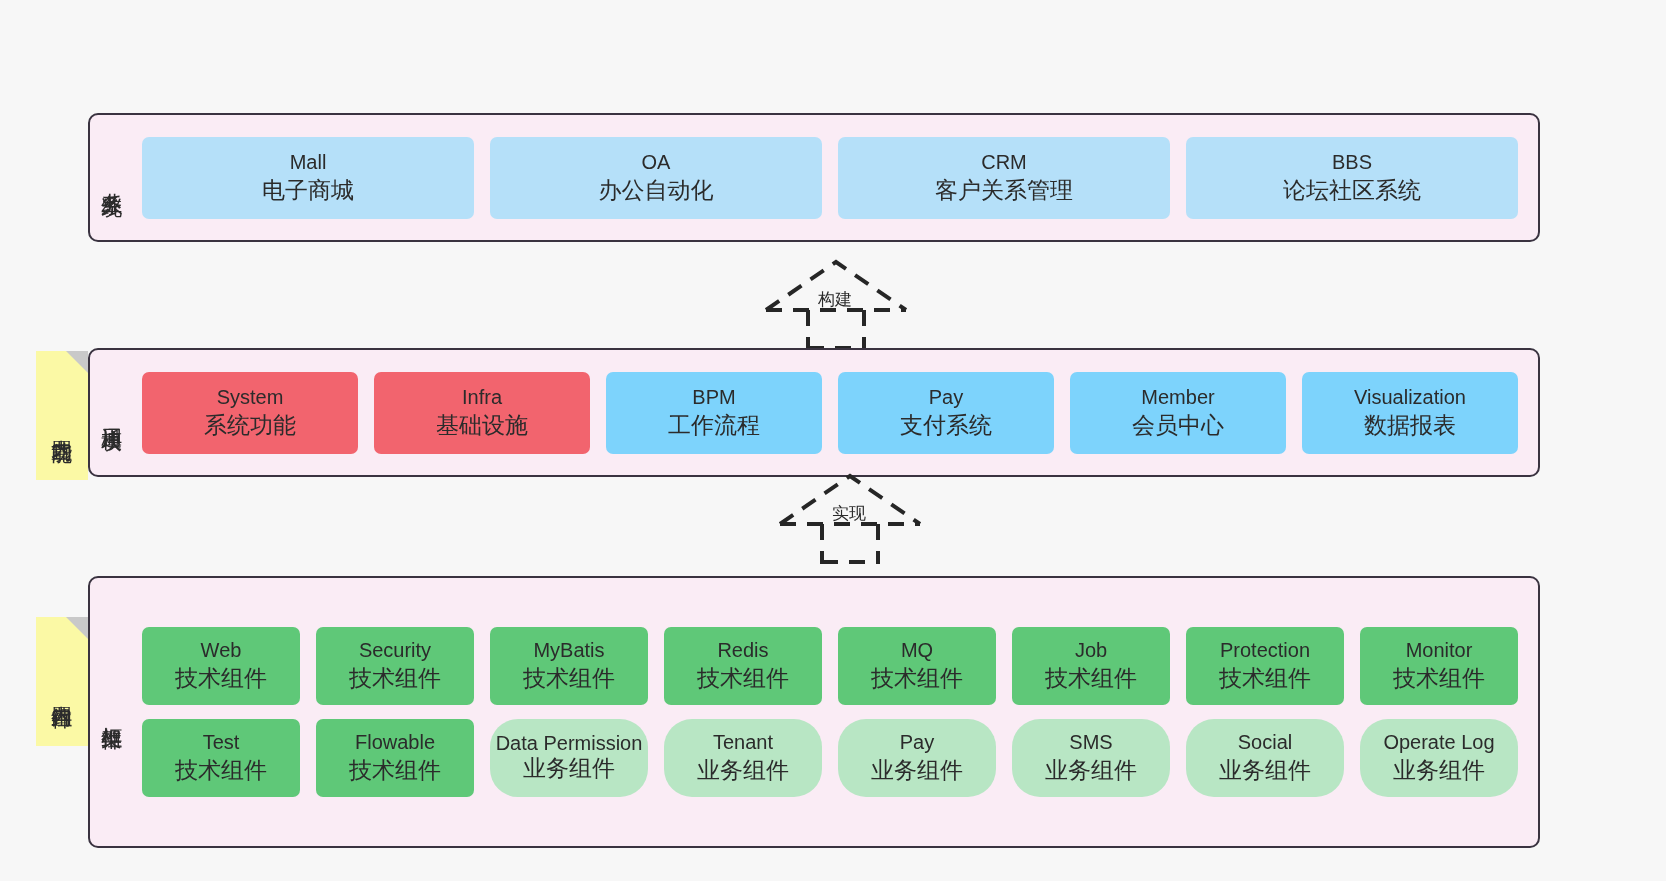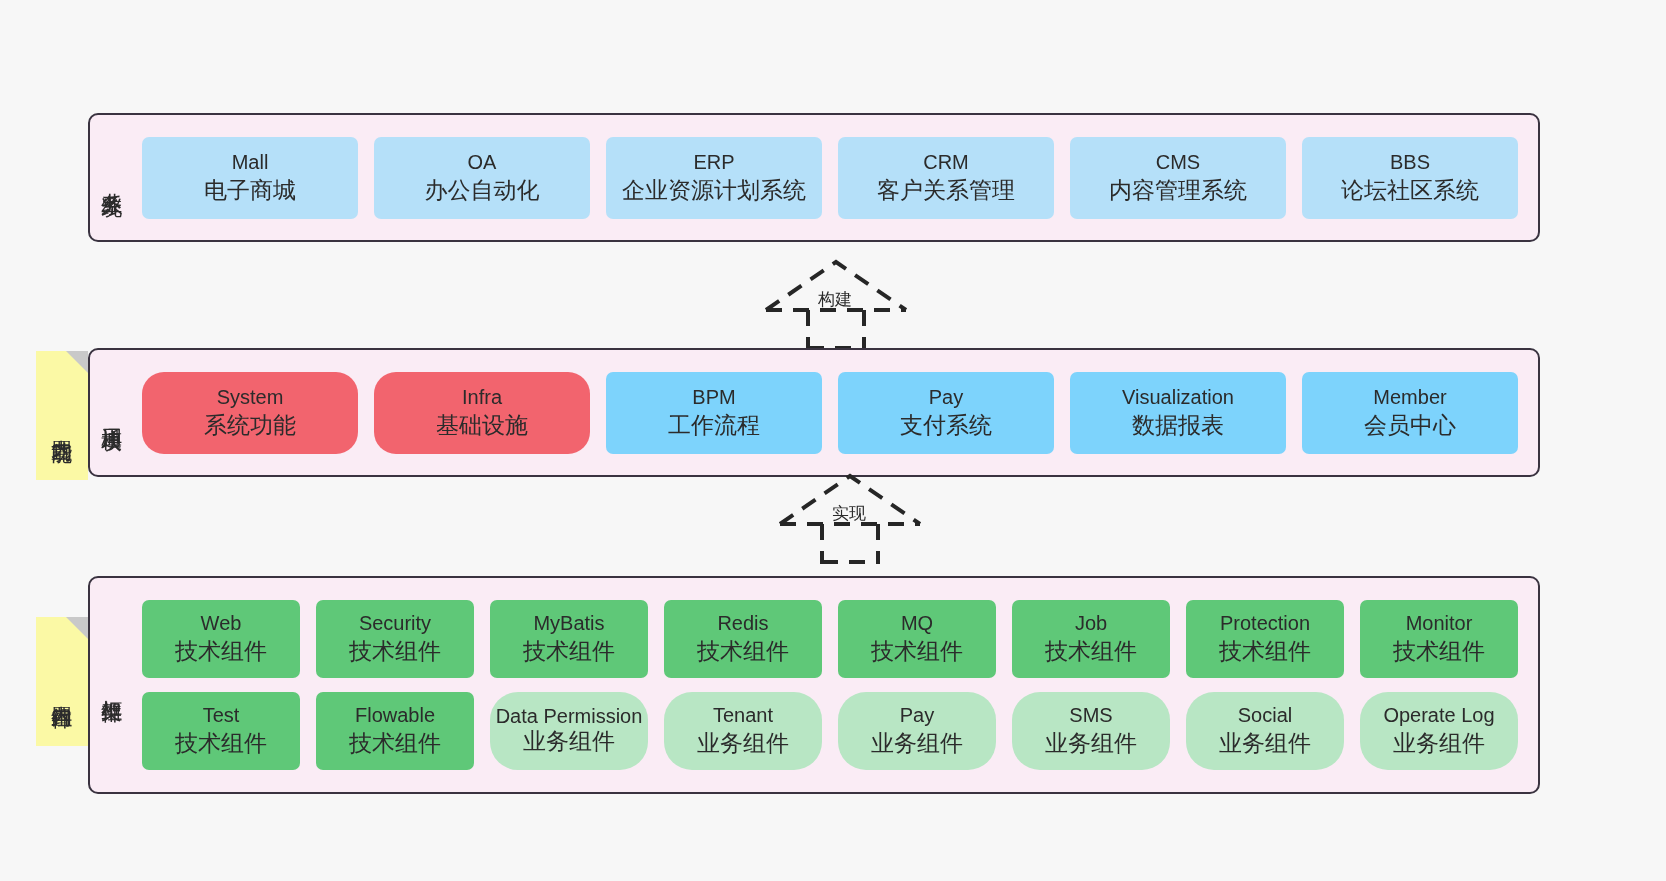--- a/index.html
+++ b/index.html
@@ -66,21 +66,21 @@
     align-items: center;
     justify-content: center;
     text-align: left;
     color: #2b2b2b;
     line-height: 1.28;
     padding: 6px 4px;
   }
   .node .t1 { font-size: 20px; }
   .node .t2 { font-size: 23px; }
   .node.blue  { background: #b5e0f9; height: 82px; }
-  .node.red   { background: #f2646e; height: 82px; border-radius: 22px; }
+  .node.red   { background: #f2646e; height: 82px; }
   .node.pink  { background: #7dd3fc; height: 82px; }
   .node.green { background: #5fc878; height: 78px; }
   .node.lgreen{ background: #b8e6c4; height: 78px; border-radius: 28px; }
 
   
   .sticky {
     position: absolute;
     background: #fbf9a5;
     display: flex;
     align-items: center;
@@ -124,30 +124,22 @@
 
       <div class="node blue">
         <span class="t1">Mall</span>
         <span class="t2">电子商城</span>
       </div>
       <div class="node blue">
         <span class="t1">OA</span>
         <span class="t2">办公自动化</span>
       </div>
       <div class="node blue">
-        <span class="t1">ERP</span>
-        <span class="t2">企业资源计划系统</span>
-      </div>
-      <div class="node blue">
         <span class="t1">CRM</span>
         <span class="t2">客户关系管理</span>
-      </div>
-      <div class="node blue">
-        <span class="t1">CMS</span>
-        <span class="t2">内容管理系统</span>
       </div>
       <div class="node blue">
         <span class="t1">BBS</span>
         <span class="t2">论坛社区系统</span>
       </div>
 
     </div>
   </div>
 
   <div class="arrow" style="left:756px; top:258px; width:160px; height:92px;">
@@ -178,46 +170,46 @@
       </div>
       <div class="node pink">
         <span class="t1">BPM</span>
         <span class="t2">工作流程</span>
       </div>
       <div class="node pink">
         <span class="t1">Pay</span>
         <span class="t2">支付系统</span>
       </div>
       <div class="node pink">
+        <span class="t1">Member</span>
+        <span class="t2">会员中心</span>
+      </div>
+      <div class="node pink">
         <span class="t1">Visualization</span>
         <span class="t2">数据报表</span>
-      </div>
-      <div class="node pink">
-        <span class="t1">Member</span>
-        <span class="t2">会员中心</span>
       </div>
 
     </div>
   </div>
 
   <div class="arrow" style="left:770px; top:472px; width:160px; height:92px;">
     <svg width="160" height="92" viewBox="0 0 160 92">
       <path d="M 10 52 L 80 4 L 150 52" fill="none" stroke="#262626" stroke-width="4" stroke-dasharray="16,11" stroke-linecap="butt"></path>
       <path d="M 10 52 L 150 52" fill="none" stroke="#262626" stroke-width="4" stroke-dasharray="16,11"></path>
       <path d="M 52 52 L 52 92 M 108 52 L 108 92 M 52 90 L 108 90" fill="none" stroke="#262626" stroke-width="4" stroke-dasharray="16,11"></path>
     </svg>
     <span class="arrow-label" style="left:62px; top:30px;">实现</span>
   </div>
 
   <div class="sticky" id="sticky-builtin-component" style="left:36px; top:617px; width:52px; height:129px;">
     <span class="fold"></span>
     <span>内置组件</span>
   </div>
 
-  <div class="layer" id="layer-framework" style="left:88px; top:576px; width:1452px; height:218px;">
+  <div class="layer" id="layer-framework" style="left:88px; top:576px; width:1452px; height:272px;">
     <div class="layer-label">框架组件</div>
     <div class="layer-body two-rows">
 
       <div class="row">
         <div class="node green">
           <span class="t1">Web</span>
           <span class="t2">技术组件</span>
         </div>
         <div class="node green">
           <span class="t1">Security</span>

